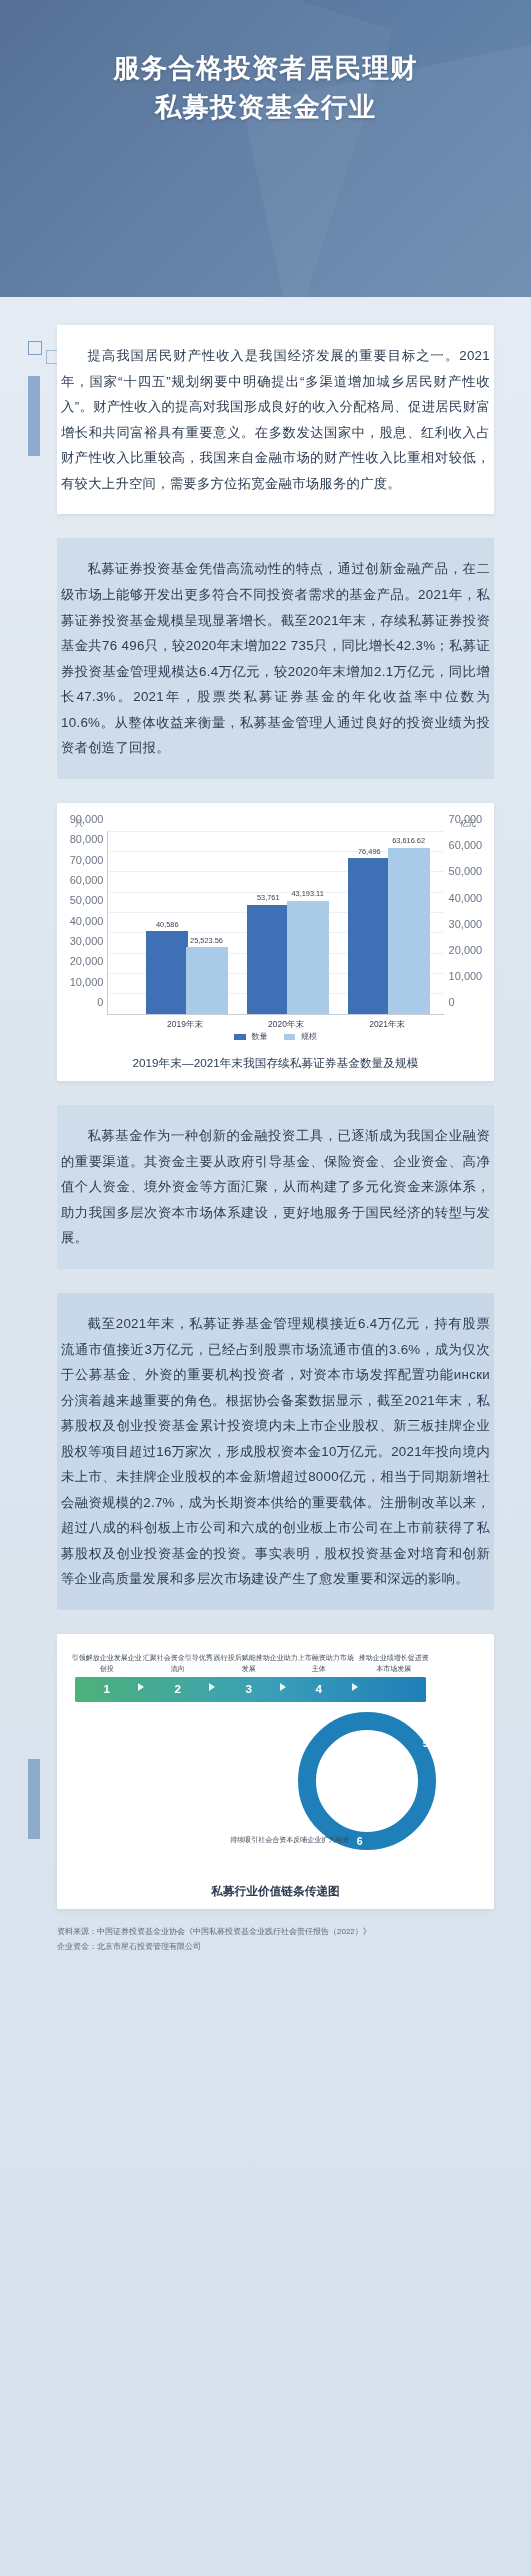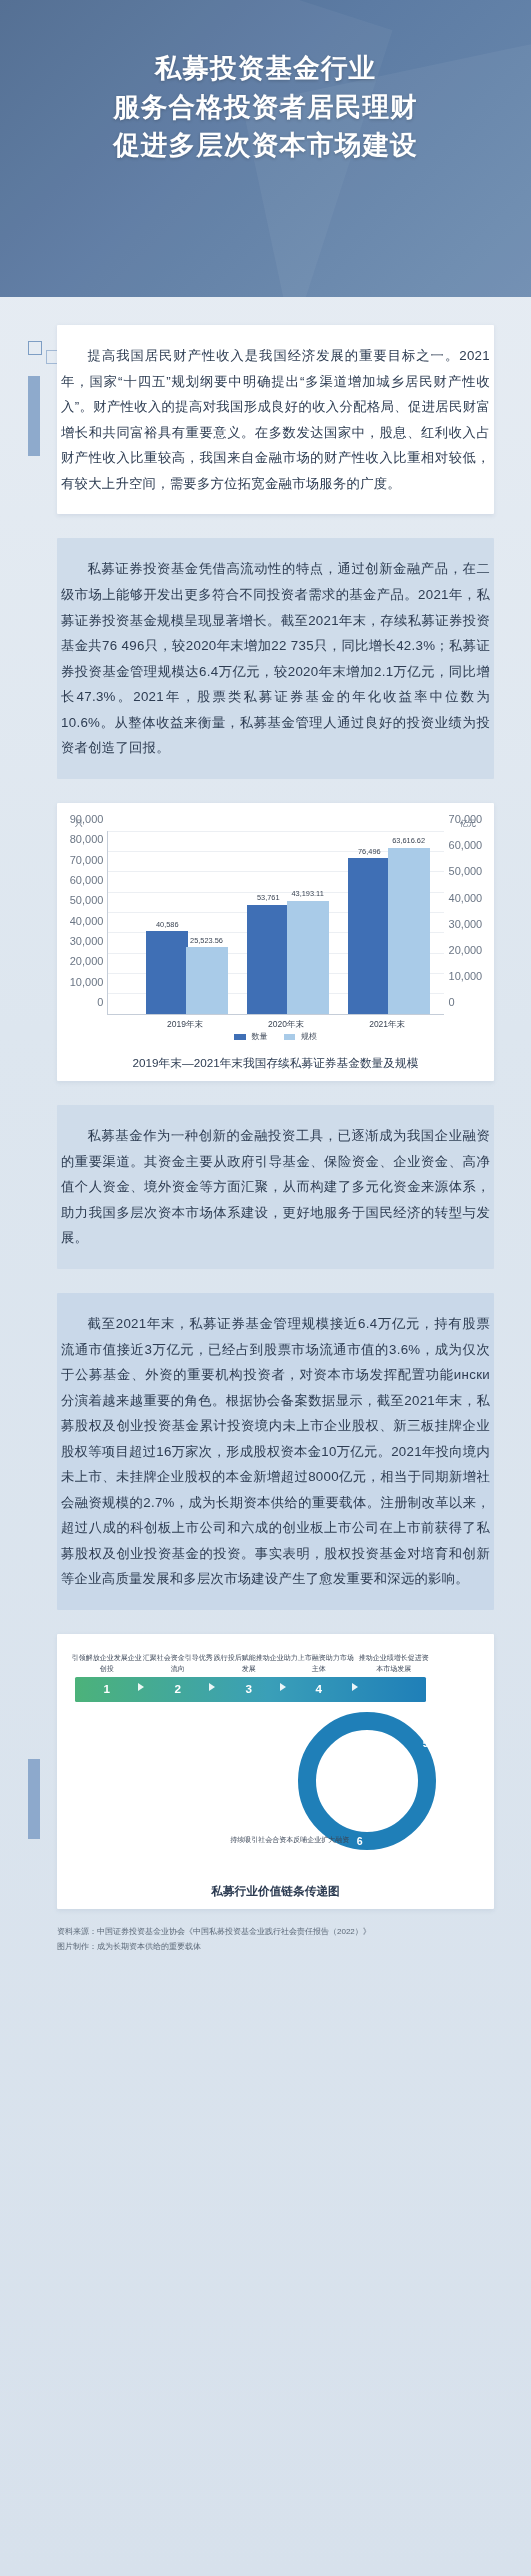--- a/index.html
+++ b/index.html
@@ -322,23 +322,22 @@
     color: #5b6877;
   }
 </style>
 </head>
 <body>
 
 <div class="page">
 
   <div class="header">
     <div class="hdr-title">
+      <span class="hdr-line indent">服务合格投资者居民理财</span>
       <span class="hdr-line">私募投资基金行业</span>
-      <span class="hdr-line indent">服务合格投资者居民理财</span>
-      <span class="hdr-line indent">促进多层次资本市场建设</span>
     </div>
   </div>
 
   <div class="body-wrap">
 
     <div class="deco-squares">
       <i class="s1"></i>
         <i class="s2"></i>
     </div>
     <div class="deco-bar b1"></div>
@@ -466,18 +465,18 @@
         <div class="ring-inner"></div>
         <div class="ring-num n5">5</div>
         <div class="ring-num n6">6</div>
         <div class="ring-label">持续吸引社会合资本反哺企业扩大融资</div>
       </div>
       <div class="flow-title">私募行业价值链条传递图</div>
     </div>
 
     <div class="footer">
       <div>资料来源：中国证券投资基金业协会《中国私募投资基金业践行社会责任报告（2022）》</div>
-      <div>图片制作：成为长期资本供给的重要载体</div>
+      <div>企业资金：北京市星石投资管理有限公司</div>
     </div>
 
   </div>
 </div>
 
 
 </body></html>

